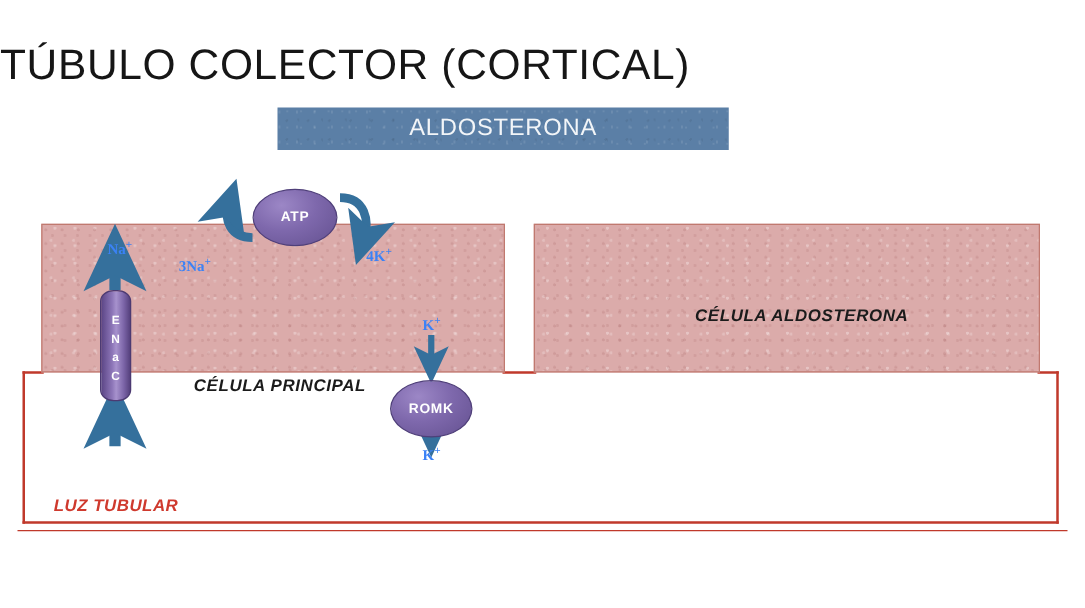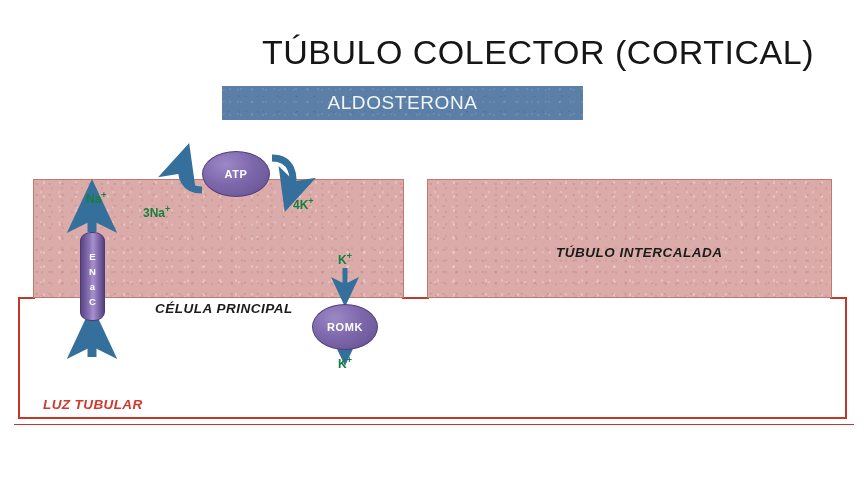--- a/index.html
+++ b/index.html
@@ -17,21 +17,21 @@
     background: #ffffff;
     overflow: hidden;
   }
 
   
   #title {
     position: absolute;
     left: 0;
     top: 33px;
     width: 814px;
-    text-align: right;
+    text-align: left;
     font-size: 34px;
     letter-spacing: 0.5px;
     color: #161616;
     font-family: "Liberation Sans", sans-serif;
     white-space: nowrap;
   }
 
   
   #aldo-bar {
     position: absolute;
@@ -140,22 +140,23 @@
   #atp-pump { left: 202px; top: 151px; width: 68px; height: 46px; }
   #atp-pump span { font-size: 11px; }
   #romk-pump { left: 312px; top: 304px; width: 66px; height: 46px; }
   #romk-pump span { font-size: 11px; }
 
   
   .ion {
     position: absolute;
     font-size: 12px;
     font-weight: bold;
-    color: #15803d;
-    white-space: nowrap;
+    color: #3b82f6;
+    white-space: nowrap;
+    font-family: Liberation Serif, serif;
   }
   .ion sup { font-size: 9px; }
 
   
   #overlay {
     position: absolute;
     left: 0; top: 0;
     width: 868px; height: 486px;
     pointer-events: none;
   }
@@ -198,21 +199,21 @@
   <div class="lumen-line" style="left:830px; top:297px; width:17px; height:2px;"></div>
   <div class="lumen-line" style="left:845px; top:297px; width:2px; height:122px;"></div>
   <div class="lumen-line" style="left:18px; top:417px; width:829px; height:2px;"></div>
 
   <div id="lumen-label">LUZ TUBULAR</div>
 
   <div class="cell" id="cell-principal" style="left:33px; top:179px; width:371px; height:119px;"></div>
   <div class="cell-label" style="left:155px; top:301px;">CÉLULA PRINCIPAL</div>
 
   <div class="cell" id="cell-intercalada" style="left:427px; top:179px; width:405px; height:119px;"></div>
-  <div class="cell-label" style="left:556px; top:245px;">TÚBULO INTERCALADA</div>
+  <div class="cell-label" style="left:556px; top:245px;">CÉLULA ALDOSTERONA</div>
 
   <svg id="overlay" viewBox="0 0 868 486">
     <defs>
       <marker id="ah-blue" markerWidth="7" markerHeight="7" refX="3.4" refY="3.4" orient="auto" markerUnits="strokeWidth">
         <path d="M0.4,0.6 L6.4,3.4 L0.4,6.2 L1.8,3.4 Z" fill="#35709c"></path>
       </marker>
     </defs>
 
     <path d="M 202,190 C 184,190 179,176 183,163" stroke="#35709c" stroke-width="7" fill="none" stroke-linecap="butt" marker-end="url(#ah-blue)"></path>
 

